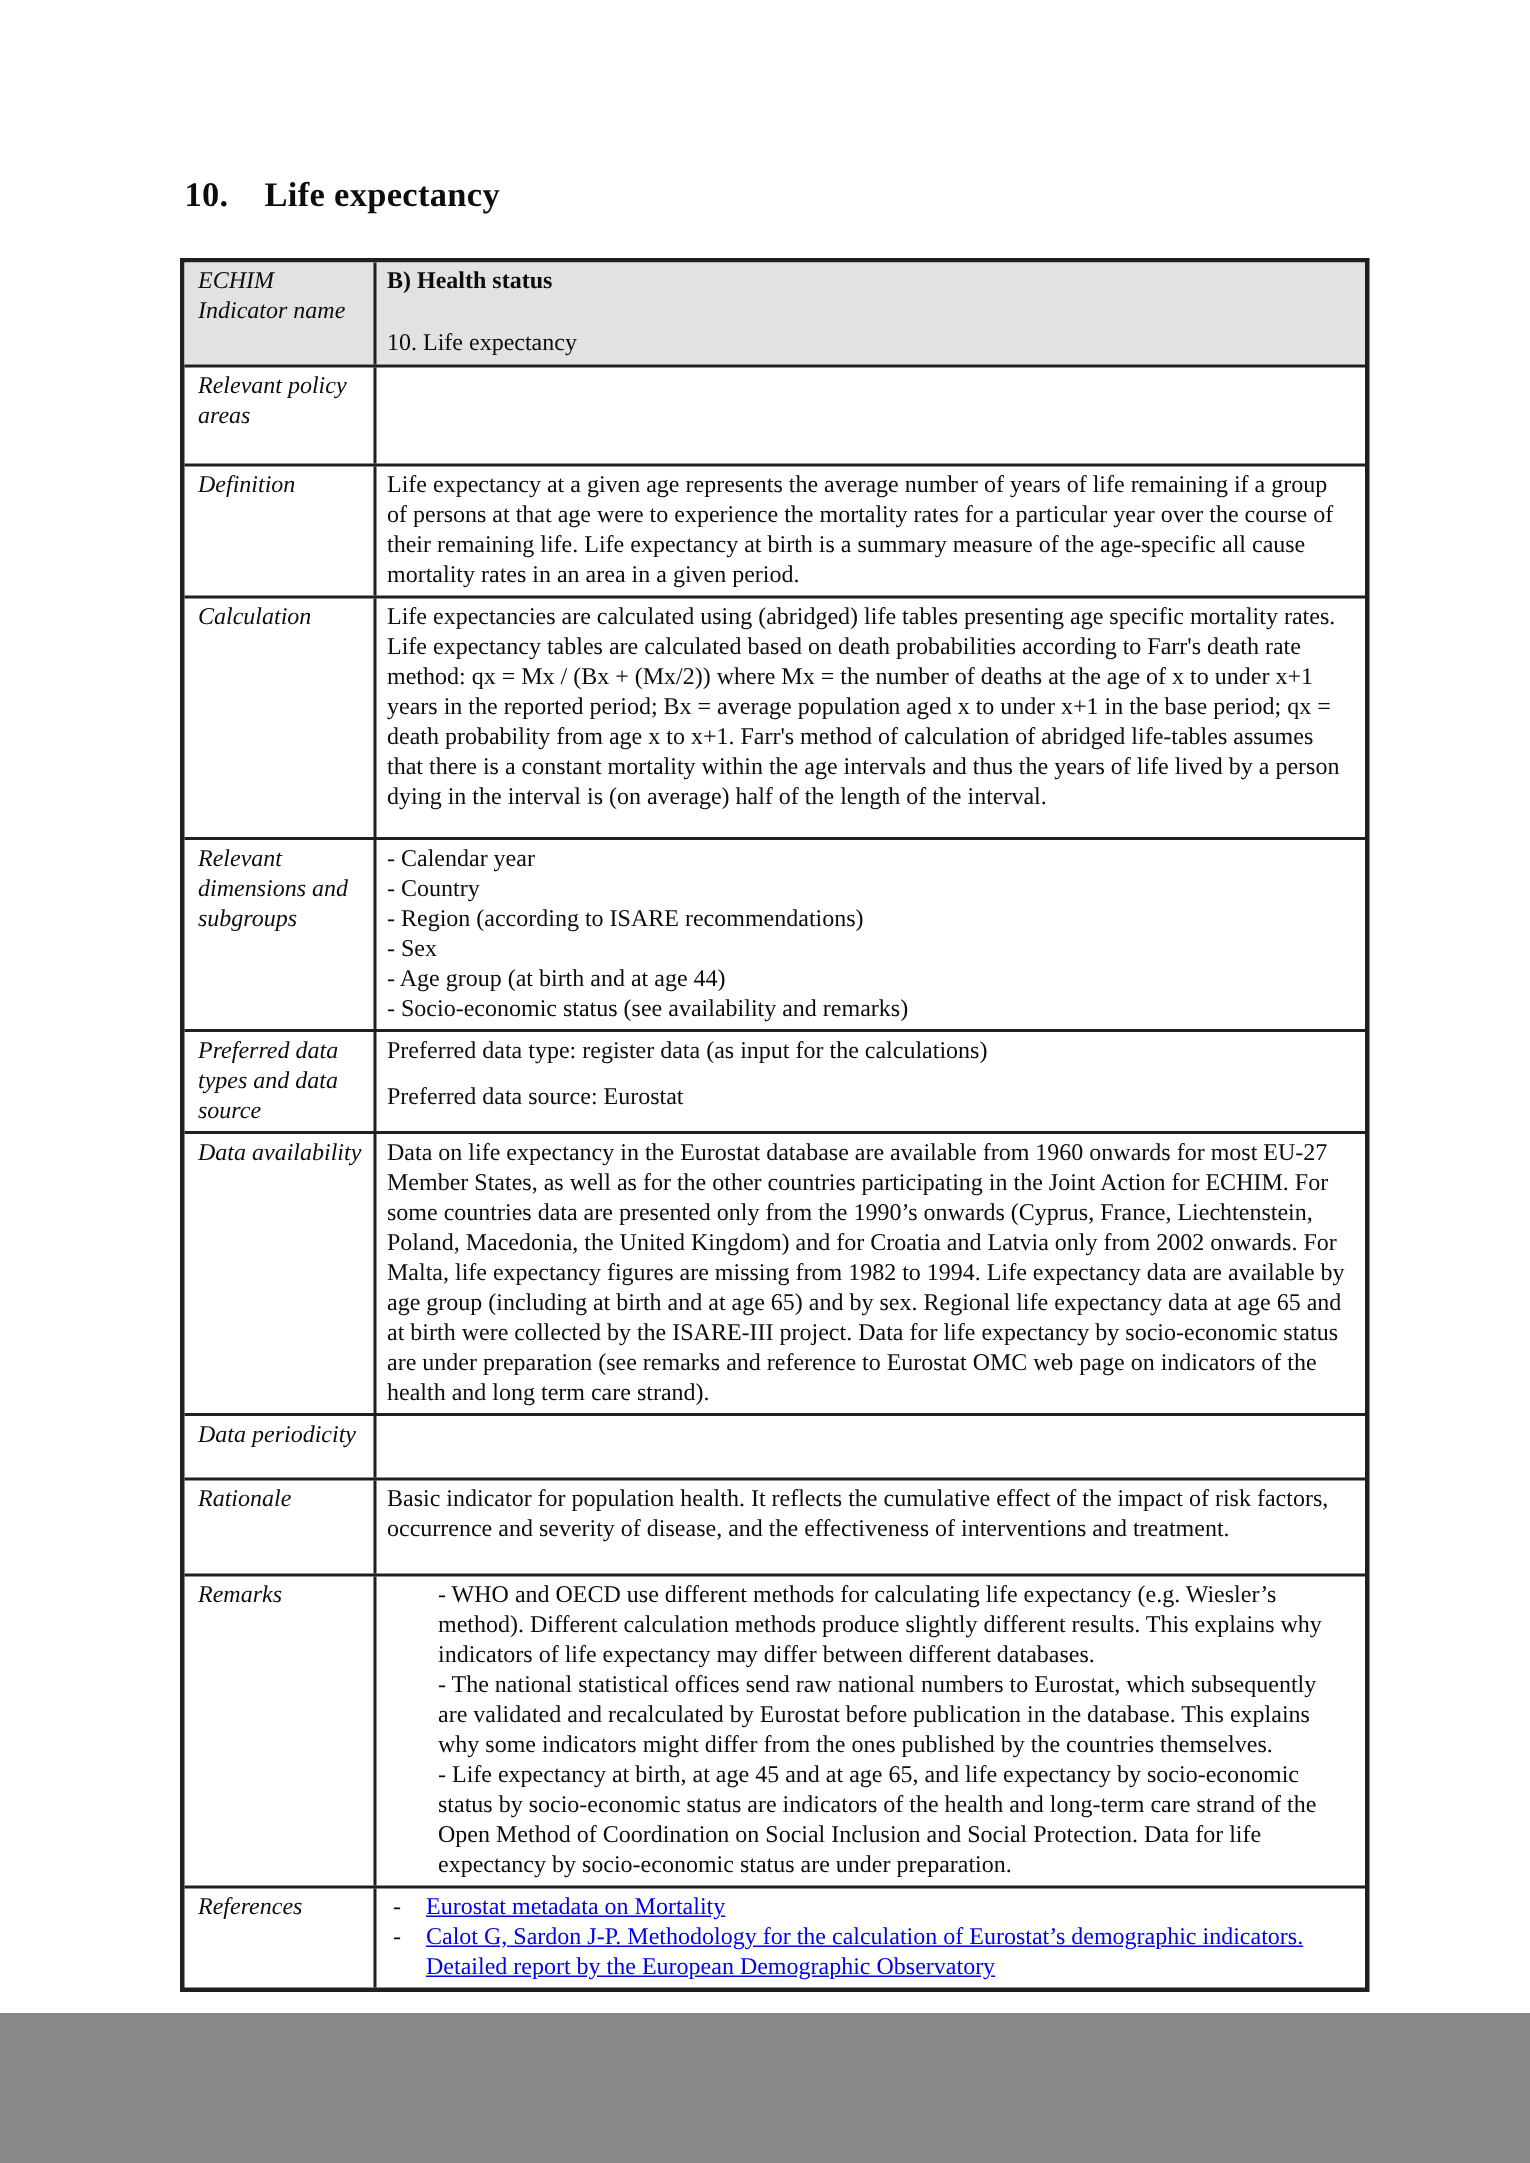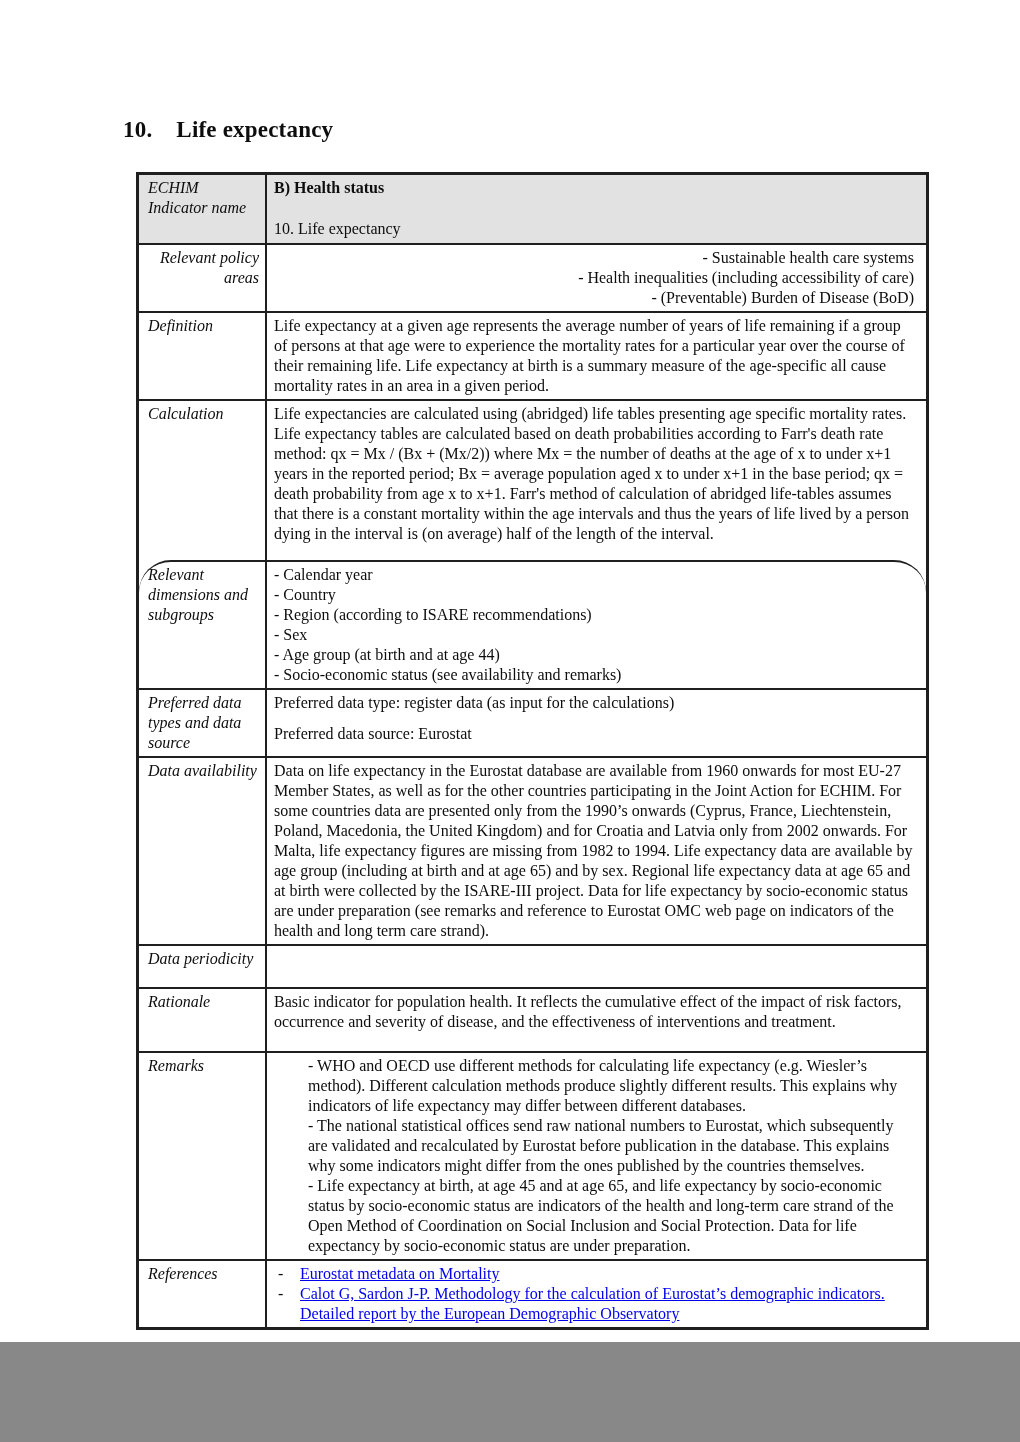--- a/index.html
+++ b/index.html
@@ -19,21 +19,21 @@
     left: 123px;
     top: 117px;
     font-size: 23px;
     font-weight: bold;
     letter-spacing: 0.2px;
     white-space: nowrap;
   }
   .doc-heading .num { display: inline-block; margin-right: 24px; }
   .doc-table {
     position: absolute;
-    left: 136px;
+    left: 120px;
     top: 172px;
     width: 793px;
     border: 3px solid #1f1f1f;
     font-size: 16px;
     line-height: 20px;
   }
   .trow { display: flex; border-top: 2px solid #1f1f1f; }
   .trow:first-child { border-top: none; }
   .trow.header-row { background: #e2e2e2; }
   .cell-label {
@@ -46,24 +46,24 @@
   .cell-content {
     flex: 1 1 auto;
     padding: 3px 12px 3px 7px;
   }
   .cell-content p { margin: 0; }
   .bold { font-weight: bold; }
   .gap-above { margin-top: 21px !important; }
   .gap-above-sm { margin-top: 11px !important; }
   
   .r-header       { min-height: 68px; }
-  .r-policy       { min-height: 66px; text-align: right; }
+  .r-policy       { min-height: 66px; }
   .r-definition   { min-height: 81px; }
   .r-calculation  { min-height: 161px; }
-  .r-dimensions   { min-height: 128px; border-radius: 32px; }
+  .r-dimensions   { min-height: 128px; }
   .r-preferred    { min-height: 64px; justify-content: center; }
   .r-availability { min-height: 178px; }
   .r-periodicity  { min-height: 43px; gap: 15px; }
   .r-rationale    { min-height: 64px; }
   .r-remarks      { min-height: 198px; gap: 34px; }
   .r-references   { min-height: 55px; }
   .ref-line { display: flex; }
   .ref-bullet { flex: 0 0 26px; padding-left: 4px; }
   .ref-text a, a.ref-link {
     color: #0000ee;
@@ -86,25 +86,20 @@
     <div class="trow header-row r-header">
       <div class="cell-label">ECHIM Indicator name</div>
       <div class="cell-content">
         <p class="bold">B) Health status</p>
         <p class="gap-above">10. Life expectancy</p>
       </div>
     </div>
 
     <div class="trow r-policy">
       <div class="cell-label">Relevant policy areas</div>
-      <div class="cell-content">
-        <p>- Sustainable health care systems</p>
-        <p>- Health inequalities (including accessibility of care)</p>
-        <p>- (Preventable) Burden of Disease (BoD)</p>
-      </div>
     </div>
 
     <div class="trow r-definition">
       <div class="cell-label">Definition</div>
       <div class="cell-content">
         <p>Life expectancy at a given age represents the average number of years of life remaining if a group of persons at that age were to experience the mortality rates for a particular year over the course of their remaining life. Life expectancy at birth is a summary measure of the age-specific all cause mortality rates in an area in a given period.</p>
       </div>
     </div>
 
     <div class="trow r-calculation">

